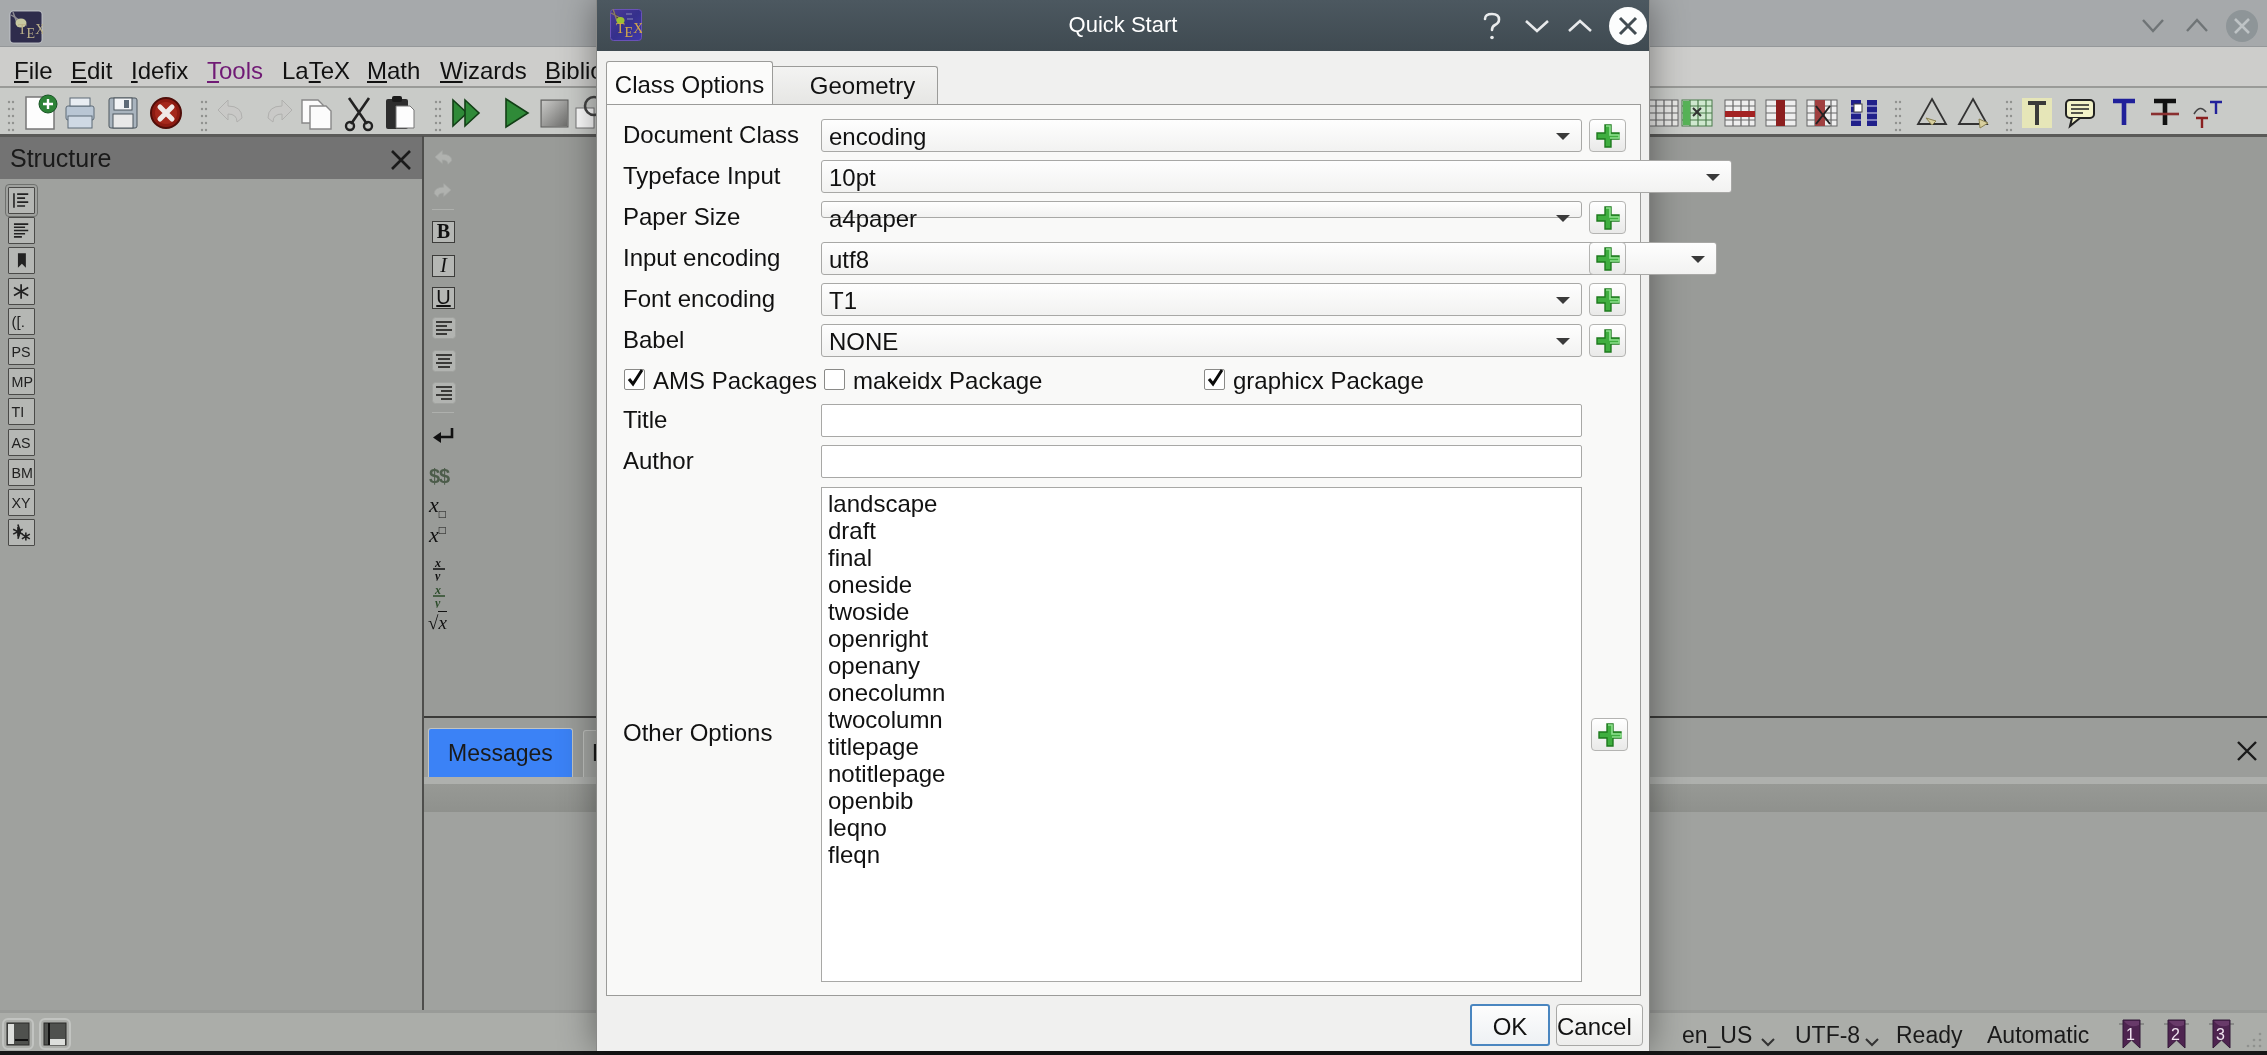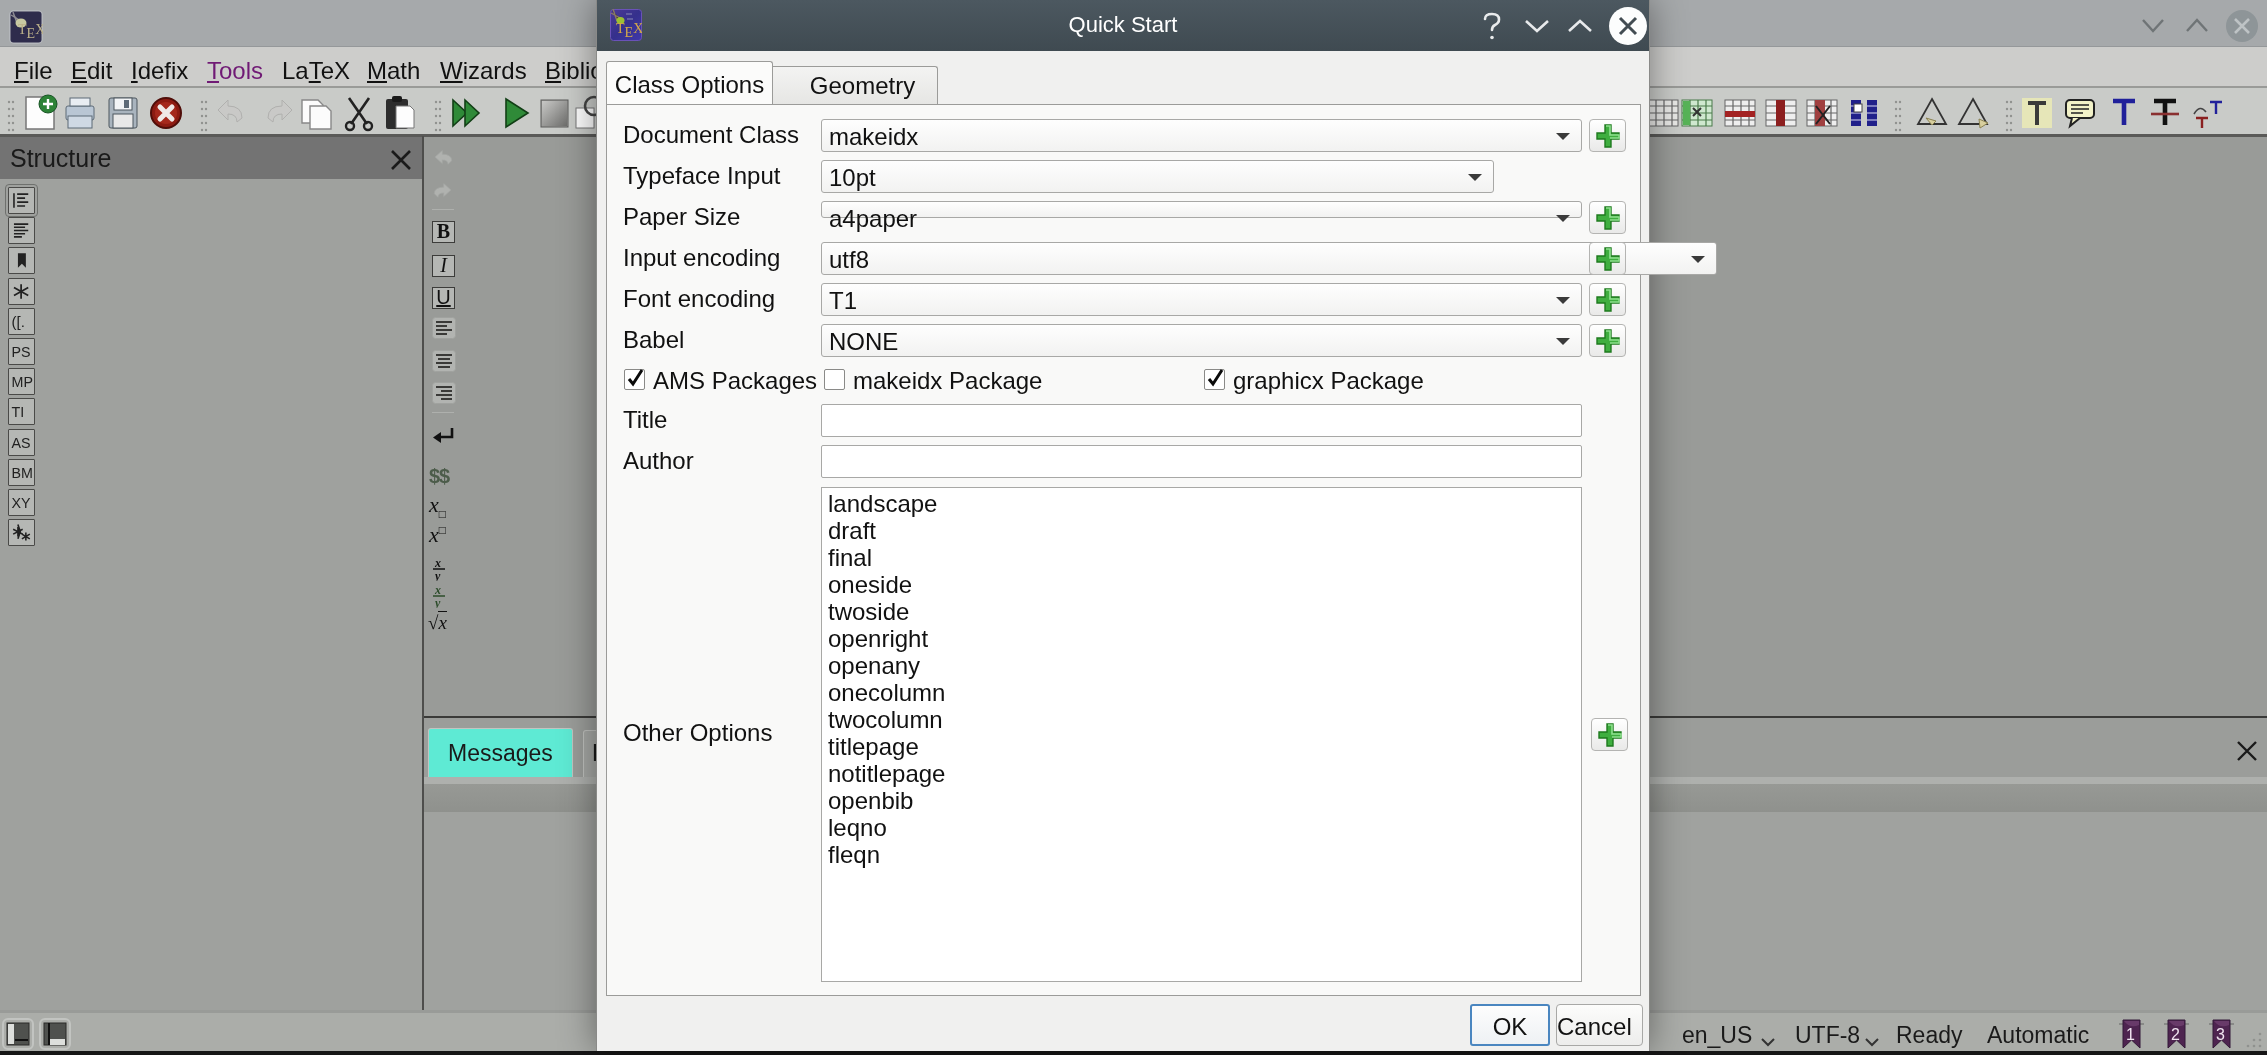--- a/index.html
+++ b/index.html
@@ -271,21 +271,21 @@
     <svg class="abs" style="left:431px;top:584px" width="16" height="24" viewBox="0 0 16 24">
       <text x="4" y="10" font-size="12" font-style="italic" font-weight="bold" font-family="Liberation Serif" fill="#2c4c2a">x</text>
       <path d="M2 12 h12" stroke="#2c4c2a" stroke-width="1.5"></path>
       <text x="4" y="23" font-size="12" font-style="italic" font-weight="bold" fill="#2c4c2a" font-family="Liberation Serif">y</text>
     </svg>
     <div class="abs" style="left:428px;top:612px;font-size:19px;font-family:'Liberation Serif';color:#111;">√<span style="font-style:italic;border-top:1.4px solid #111;">x</span></div>
   </div>
 
 <div class="abs" style="left:424px;top:716px;width:1843px;height:2px;background:#3a3a38;"></div>
 <div class="abs" style="left:424px;top:718px;width:1843px;height:59px;background:#9b9d9a;"></div>
-<div class="abs" style="left:428px;top:728px;width:145px;height:49px;background:#5eead4;border:1px solid #c2c4c1;border-bottom:none;border-radius:3px 3px 0 0;text-align:right;">
+<div class="abs" style="left:428px;top:728px;width:145px;height:49px;background:#3b82f6;border:1px solid #c2c4c1;border-bottom:none;border-radius:3px 3px 0 0;text-align:right;">
   <span style="position:absolute;left:19px;top:11px;font-size:23px;color:#1a1a1a;">Messages</span>
 </div>
 <div class="abs" style="left:583px;top:730px;width:25px;height:47px;background:#a6a8a5;border:1px solid #c0c2bf;border-bottom:none;border-radius:3px 0 0 0;">
   <span style="position:absolute;left:8px;top:9px;font-size:23px;color:#1a1a1a;">L</span>
 </div>
 <svg class="abs" style="left:2234px;top:738px" width="26" height="26" viewBox="0 0 26 26">
     <path d="M4 4 L22 22 M22 4 L4 22" stroke="#1a1a1a" stroke-width="2.4"></path>
   </svg>
 <div class="abs" style="left:424px;top:777px;width:1843px;height:7px;background:#aeb0ad;"></div>
 <div class="abs" style="left:424px;top:784px;width:1843px;height:28px;background:linear-gradient(#979995,#8f918d);"></div>
@@ -487,32 +487,32 @@
   </div>
 
   <div class="abs" style="left:873px;top:1004px;width:80px;height:42px;background:linear-gradient(#fdfdfd,#eef1f4);border:2px solid #4a86c0;border-radius:3px;">
     <span style="position:absolute;left:0;right:0;top:7px;text-align:center;font-size:24px;color:#111;">OK</span>
   </div>
   <div class="abs" style="left:959px;top:1004px;width:87px;height:42px;background:linear-gradient(#fcfcfb,#ededec);border:1px solid #a8a8a6;border-radius:4px;">
     <span style="position:absolute;left:0;right:0;top:8px;text-align:left;font-size:24px;color:#111;">Cancel</span>
   </div>
 <div>
       <div class="abs" style="left:224px;top:119px;width:761px;height:33px;background:linear-gradient(#fefefe,#f2f2f1);border:1px solid #a8a8a6;border-radius:3px;">
-        <span style="position:absolute;left:7px;top:3px;font-size:24px;color:#111;">makeidx</span>
+        <span style="position:absolute;left:7px;top:3px;font-size:24px;color:#111;">encoding</span>
         <svg style="position:absolute;right:10px;top:12px" width="16" height="9" viewBox="0 0 16 9">
           <path d="M1 1 L8 8 L15 1" fill="#3a3a3a"></path>
         </svg>
       </div>
       <div class="abs" style="left:992px;top:119px;width:37px;height:33px;background:linear-gradient(#ffffff,#e9e9e8);border:1px solid #b4b4b2;border-radius:4px;">
         <svg style="position:absolute;left:4.5px;top:2.5px" width="26" height="26" viewBox="0 0 26 26">
           <path d="M10 2 h6 v8 h8 v6 h-8 v8 h-6 v-8 h-8 v-6 h8 z" fill="#3fae3f" stroke="#1e7a1e" stroke-width="1.4"></path>
           <path d="M11 3 h4 v9 h9 v3 h-9" fill="none" stroke="#8fe08f" stroke-width="1.6"></path>
         </svg>
       </div>
-      <div class="abs" style="left:224px;top:160px;width:673px;height:33px;background:linear-gradient(#fefefe,#f2f2f1);border:1px solid #a8a8a6;border-radius:3px;">
+      <div class="abs" style="left:224px;top:160px;width:911px;height:33px;background:linear-gradient(#fefefe,#f2f2f1);border:1px solid #a8a8a6;border-radius:3px;">
         <span style="position:absolute;left:7px;top:3px;font-size:24px;color:#111;">10pt</span>
         <svg style="position:absolute;right:10px;top:12px" width="16" height="9" viewBox="0 0 16 9">
           <path d="M1 1 L8 8 L15 1" fill="#3a3a3a"></path>
         </svg>
       </div>
       <div class="abs" style="left:224px;top:201px;width:761px;height:17px;background:linear-gradient(#fefefe,#f2f2f1);border:1px solid #a8a8a6;border-radius:3px;text-decoration:underline;">
         <span style="position:absolute;left:7px;top:3px;font-size:24px;color:#111;">a4paper</span>
         <svg style="position:absolute;right:10px;top:12px" width="16" height="9" viewBox="0 0 16 9">
           <path d="M1 1 L8 8 L15 1" fill="#3a3a3a"></path>
         </svg>

